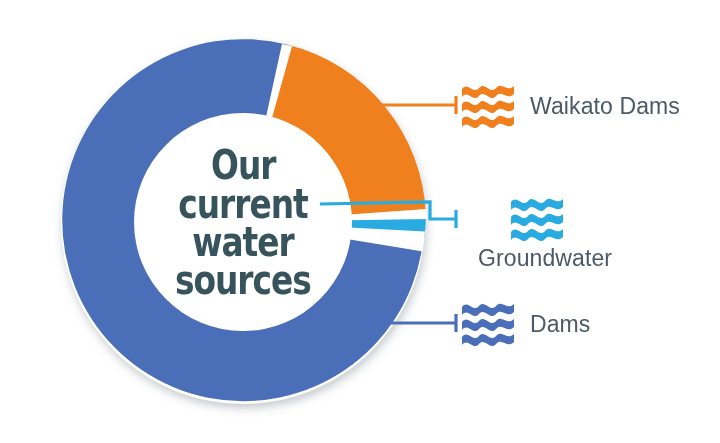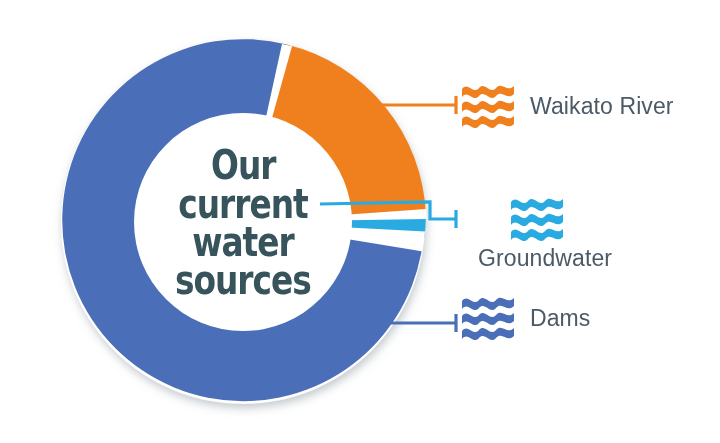--- a/index.html
+++ b/index.html
@@ -70,21 +70,21 @@
     pointer-events: none;
   }
   .legend-row {
     position: absolute;
     display: flex;
     align-items: center;
     pointer-events: auto;
   }
   .legend-row-waikato { left: 462px; top: 80px; }
   .legend-row-groundwater { left: 462px; top: 193px; flex-direction: column; }
-  .legend-row-dams { left: 462px; top: 292px; text-align: right; }
+  .legend-row-dams { left: 462px; top: 298px; text-align: right; }
 
   .wave-icon {
     width: 52px;
     height: 52px;
     flex: 0 0 auto;
     display: block;
   }
   .legend-label {
     margin-left: 16px;
     font-family: "Liberation Sans", sans-serif;
@@ -170,21 +170,21 @@
   <div class="legend">
 
     <div class="legend-row legend-row-waikato">
       <svg class="wave-icon" viewBox="0 0 52 52">
         <g fill="#f0801e">
           <path d="M0 9 C 6 1, 11 15, 17 8 C 23 1, 28 15, 34 8 C 40 1, 45 13, 52 6 L 52 14 C 45 21, 40 9, 34 16 C 28 23, 23 9, 17 16 C 11 23, 6 9, 0 17 Z"></path>
           <path d="M0 24 C 6 16, 11 30, 17 23 C 23 16, 28 30, 34 23 C 40 16, 45 28, 52 21 L 52 29 C 45 36, 40 24, 34 31 C 28 38, 23 24, 17 31 C 11 38, 6 24, 0 32 Z"></path>
           <path d="M0 39 C 6 31, 11 45, 17 38 C 23 31, 28 45, 34 38 C 40 31, 45 43, 52 36 L 52 44 C 45 51, 40 39, 34 46 C 28 53, 23 39, 17 46 C 11 53, 6 39, 0 47 Z"></path>
         </g>
       </svg>
-      <span class="legend-label">Waikato River</span>
+      <span class="legend-label">Waikato Dams</span>
     </div>
 
     <div class="legend-row legend-row-groundwater">
       <svg class="wave-icon" viewBox="0 0 52 52">
         <g fill="#29abe2">
           <path d="M0 9 C 6 1, 11 15, 17 8 C 23 1, 28 15, 34 8 C 40 1, 45 13, 52 6 L 52 14 C 45 21, 40 9, 34 16 C 28 23, 23 9, 17 16 C 11 23, 6 9, 0 17 Z"></path>
           <path d="M0 24 C 6 16, 11 30, 17 23 C 23 16, 28 30, 34 23 C 40 16, 45 28, 52 21 L 52 29 C 45 36, 40 24, 34 31 C 28 38, 23 24, 17 31 C 11 38, 6 24, 0 32 Z"></path>
           <path d="M0 39 C 6 31, 11 45, 17 38 C 23 31, 28 45, 34 38 C 40 31, 45 43, 52 36 L 52 44 C 45 51, 40 39, 34 46 C 28 53, 23 39, 17 46 C 11 53, 6 39, 0 47 Z"></path>
         </g>
       </svg>

